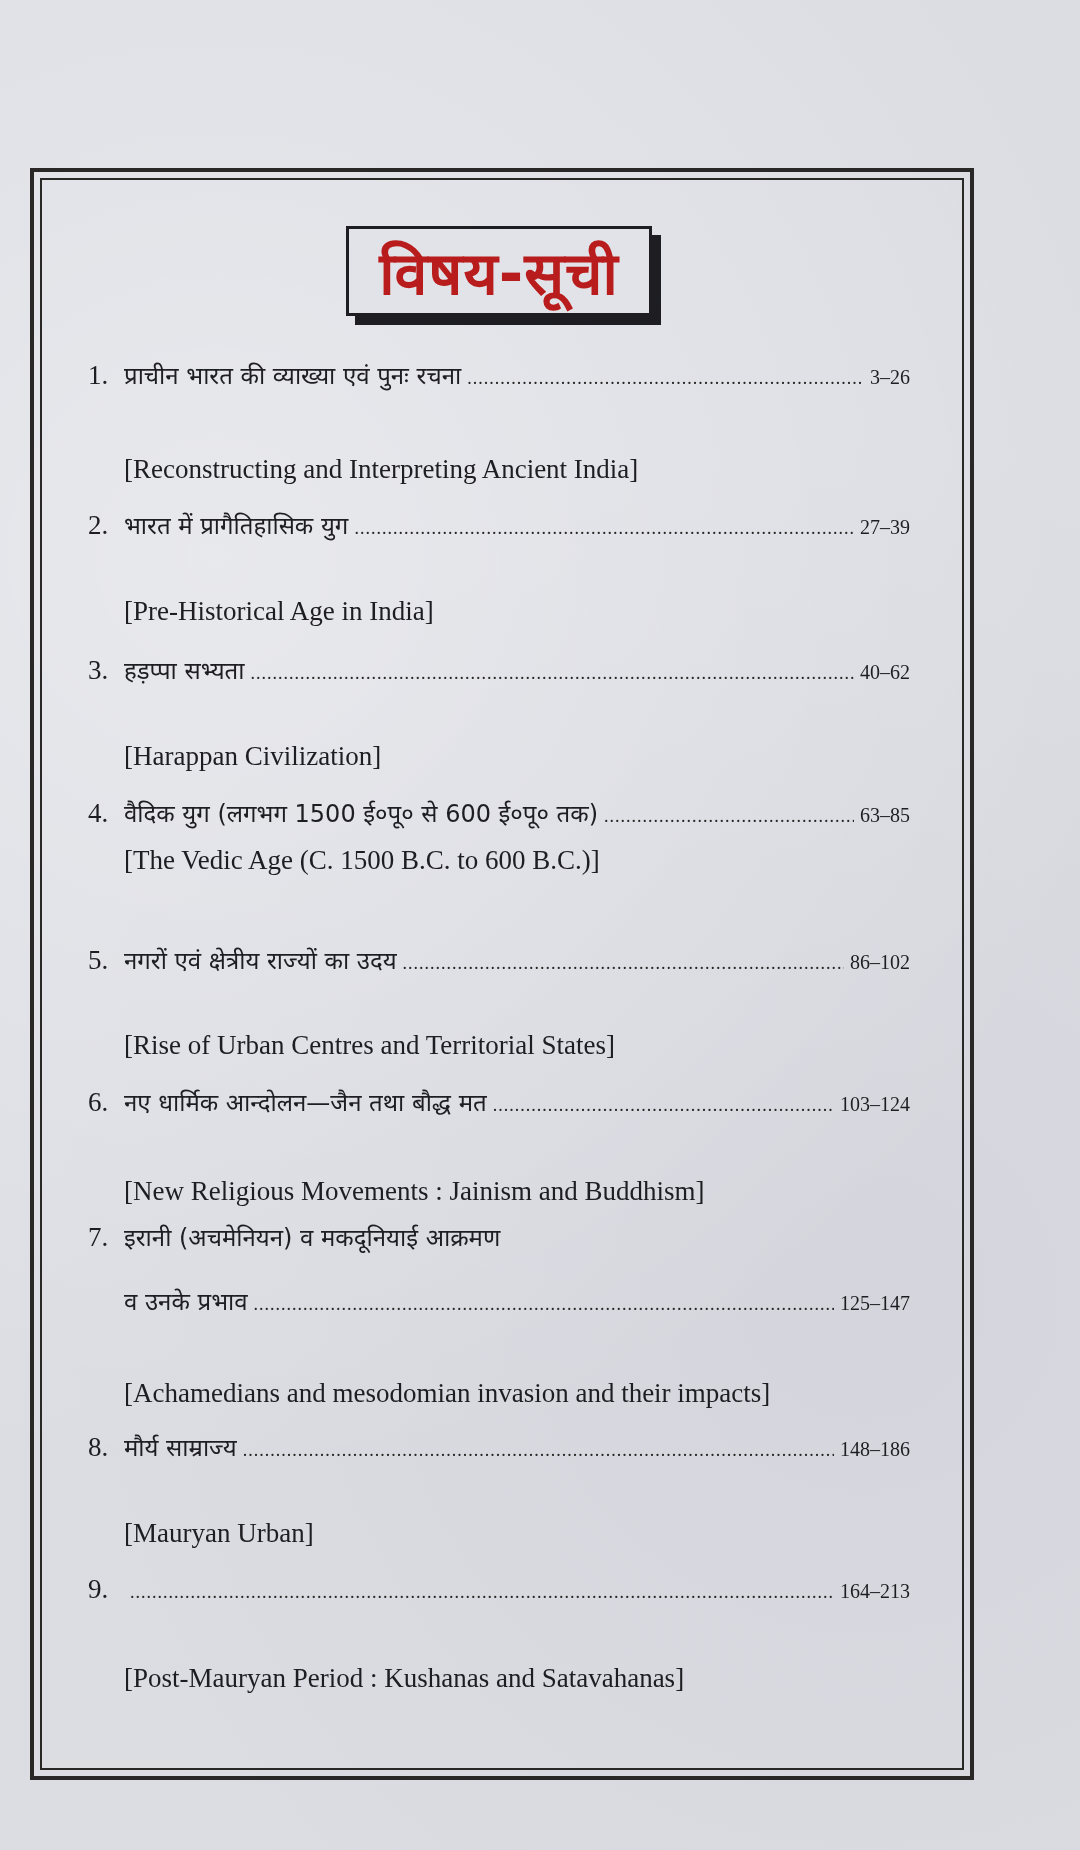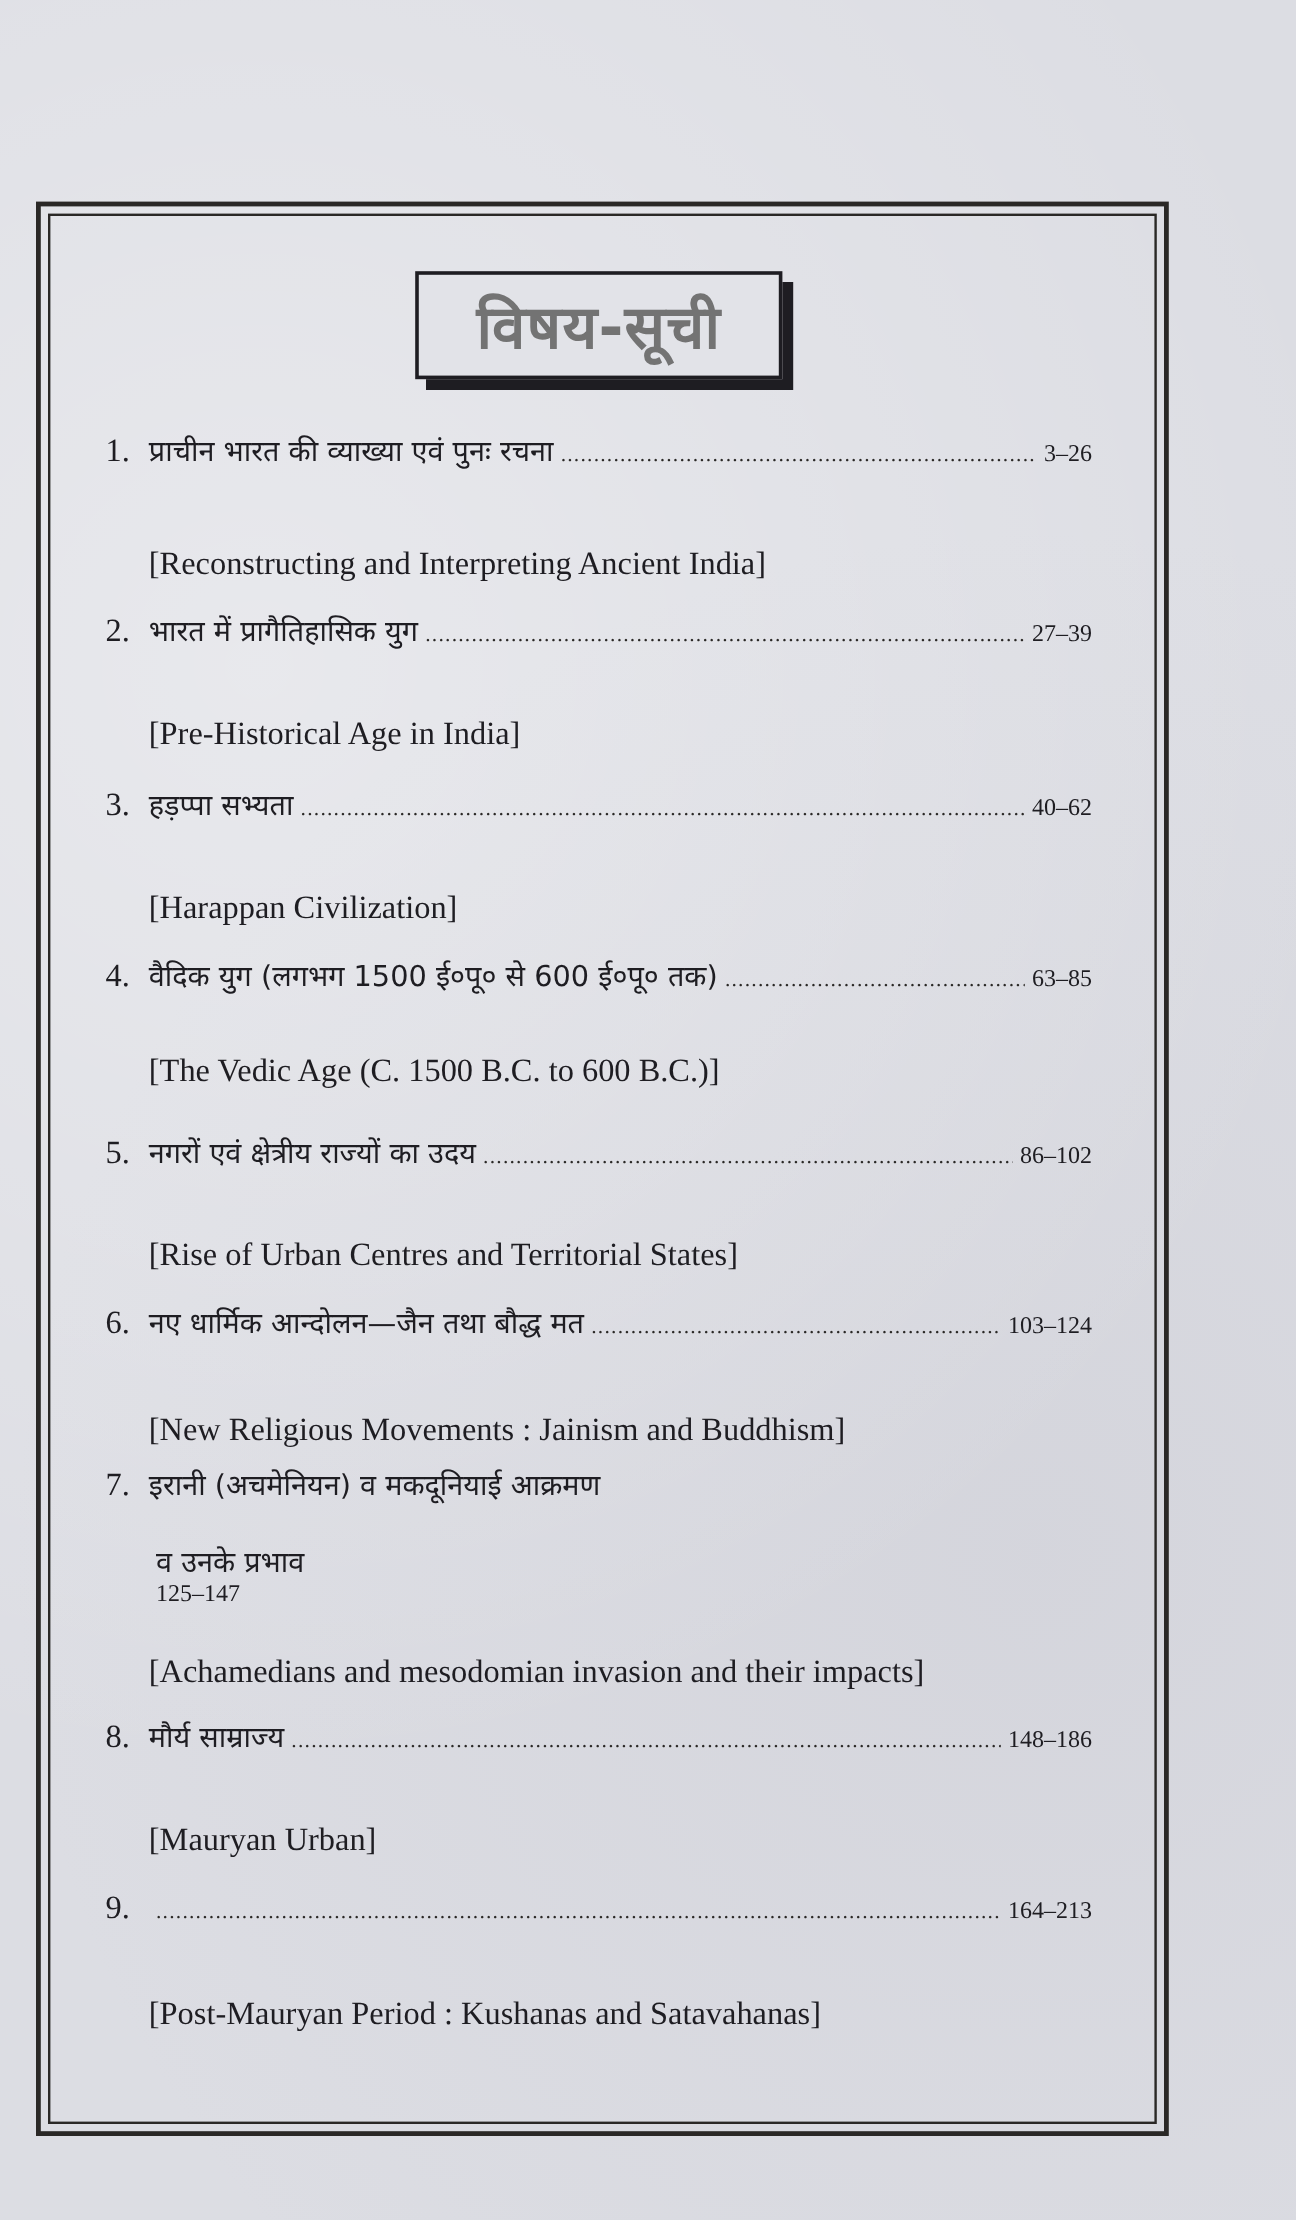--- a/index.html
+++ b/index.html
@@ -20,37 +20,37 @@
     position: absolute; left: 40px; top: 178px; width: 920px; height: 1588px;
     border: 2px solid #2a2826;
   }
   .title-box {
     position: absolute; left: 346px; top: 226px; width: 300px; height: 84px;
     border: 3px solid #1e1d22; background: #e2e3e8;
     box-shadow: 9px 9px 0 #1e1d22;
     display: flex; align-items: center; justify-content: center;
   }
   .title-text {
-    font-family: "DejaVu Sans", sans-serif; font-weight: bold; font-size: 50px;
-    letter-spacing: 1px; color: #737373;
+    font-family: "DejaVu Sans", sans-serif; font-weight: bold; font-size: 59px;
+    letter-spacing: 1px; color: #b91c1c;
   }
   .line {
     position: absolute; left: 88px; width: 822px; height: 40px;
     display: flex; align-items: baseline; font-size: 27px; white-space: nowrap;
   }
   .num { width: 36px; flex: none; }
   .hi { font-family: "DejaVu Sans", sans-serif; font-size: 24px; }
   .dots {
     flex: 1; overflow: hidden; margin: 0 6px; color: #2a2826;
     font-size: 18px; letter-spacing: 1px;
   }
   .dots::before { content: "................................................................................................................................................................................................"; }
   .pages { flex: none; font-size: 20px; }
   .en { position: absolute; left: 124px; font-size: 27px; white-space: nowrap; margin-top: 28px; }
-  .cont { left: 124px; width: 786px; flex-direction: column; }
+  .cont { left: 124px; width: 786px; }
 </style>
 </head>
 <body>
 
 <div class="frame-outer"></div>
 <div class="frame-inner"></div>
 
 <div class="title-box">
   <span class="title-text">विषय-सूची</span>
 </div>
@@ -78,21 +78,21 @@
   <span class="pages">40–62</span>
 </div>
 <div class="en" style="top:713px">[Harappan Civilization]</div>
 
 <div class="line" style="top:796px">
   <span class="num">4.</span>
   <span class="hi">वैदिक युग (लगभग 1500 ई०पू० से 600 ई०पू० तक)</span>
   <span class="dots"></span>
   <span class="pages">63–85</span>
 </div>
-<div class="en" style="top:849px">[The Vedic Age (C. 1500 B.C. to 600 B.C.)]</div>
+<div class="en" style="top:817px">[The Vedic Age (C. 1500 B.C. to 600 B.C.)]</div>
 
 <div class="line" style="top:943px">
   <span class="num">5.</span>
   <span class="hi">नगरों एवं क्षेत्रीय राज्यों का उदय</span>
   <span class="dots"></span>
   <span class="pages">86–102</span>
 </div>
 <div class="en" style="top:1002px">[Rise of Urban Centres and Territorial States]</div>
 
 <div class="line" style="top:1085px">

